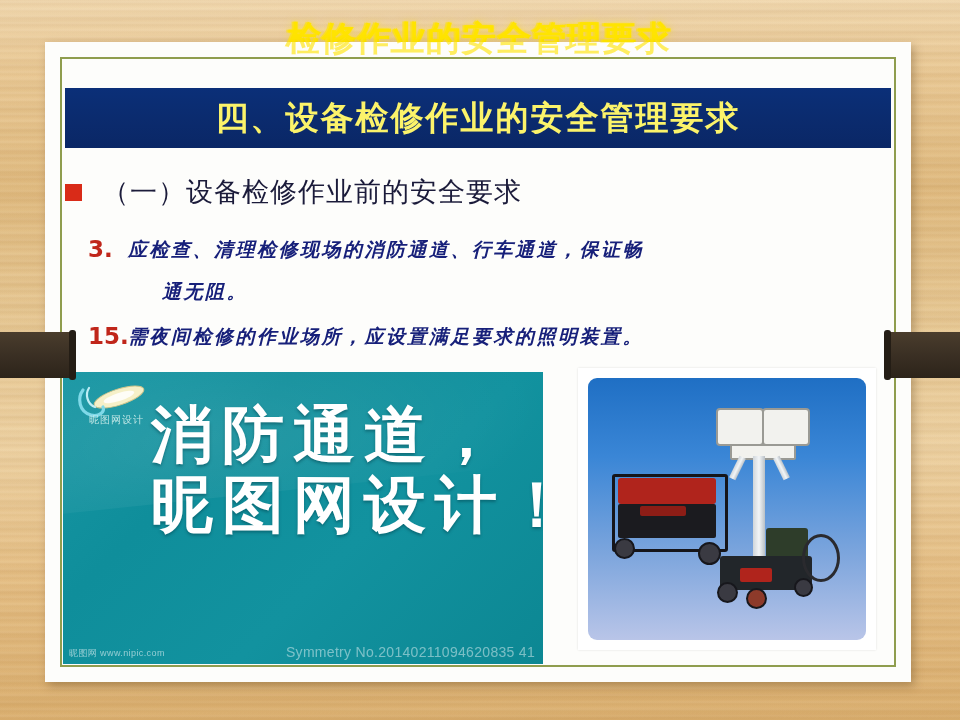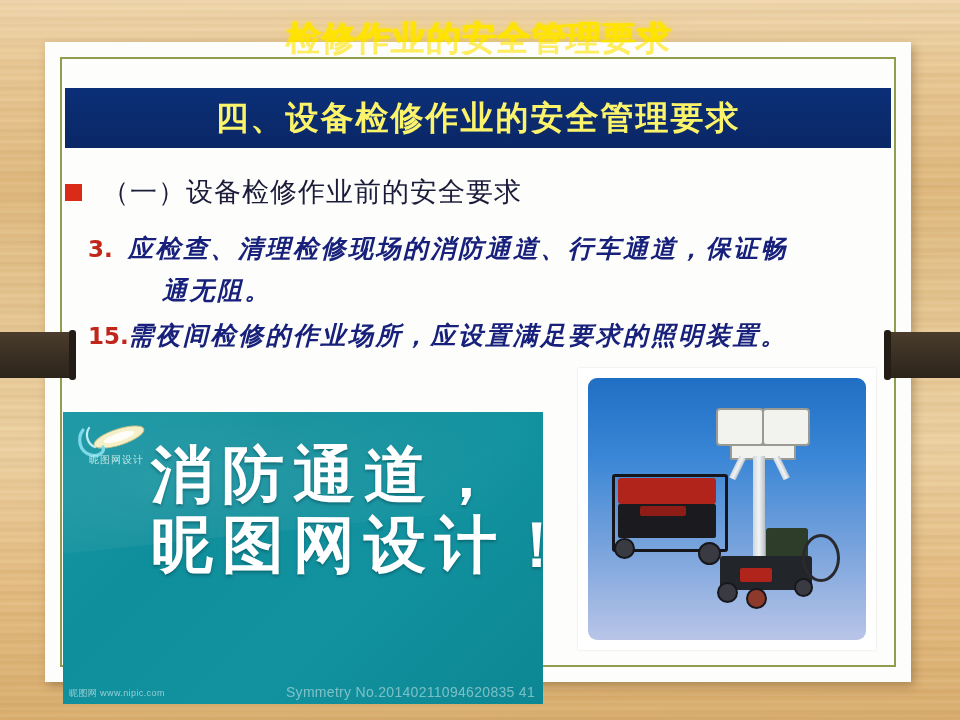--- a/index.html
+++ b/index.html
@@ -159,40 +159,39 @@
     flex: 0 0 auto;
     line-height: 42px;
   }
   .item-lines {
     flex: 1 1 auto;
   }
   .item-line {
     font-family: "DejaVu Sans", "Liberation Sans", sans-serif;
     font-weight: 700;
     font-style: italic;
-    font-size: 25px;
+    font-size: 19px;
     color: #17207a;
     line-height: 42px;
     letter-spacing: 2.5px;
     white-space: nowrap;
   }
   .item-line.indent {
     padding-left: 34px;
   }
 
   
   #poster-fire-lane {
     position: absolute;
     left: 18px;
     top: 330px;
     width: 480px;
     height: 292px;
     background: linear-gradient(135deg, #1796a3 0%, #0f8e9b 30%, #12929f 60%, #0c8793 100%);
     overflow: hidden;
-    margin-top: 40px;
   }
   #poster-sheen {
     position: absolute;
     left: -10%;
     top: -30%;
     width: 120%;
     height: 70%;
     background: radial-gradient(ellipse at 30% 70%, rgba(255,255,255,0.10) 0%, rgba(255,255,255,0.0) 62%);
     transform: rotate(-6deg);
   }

